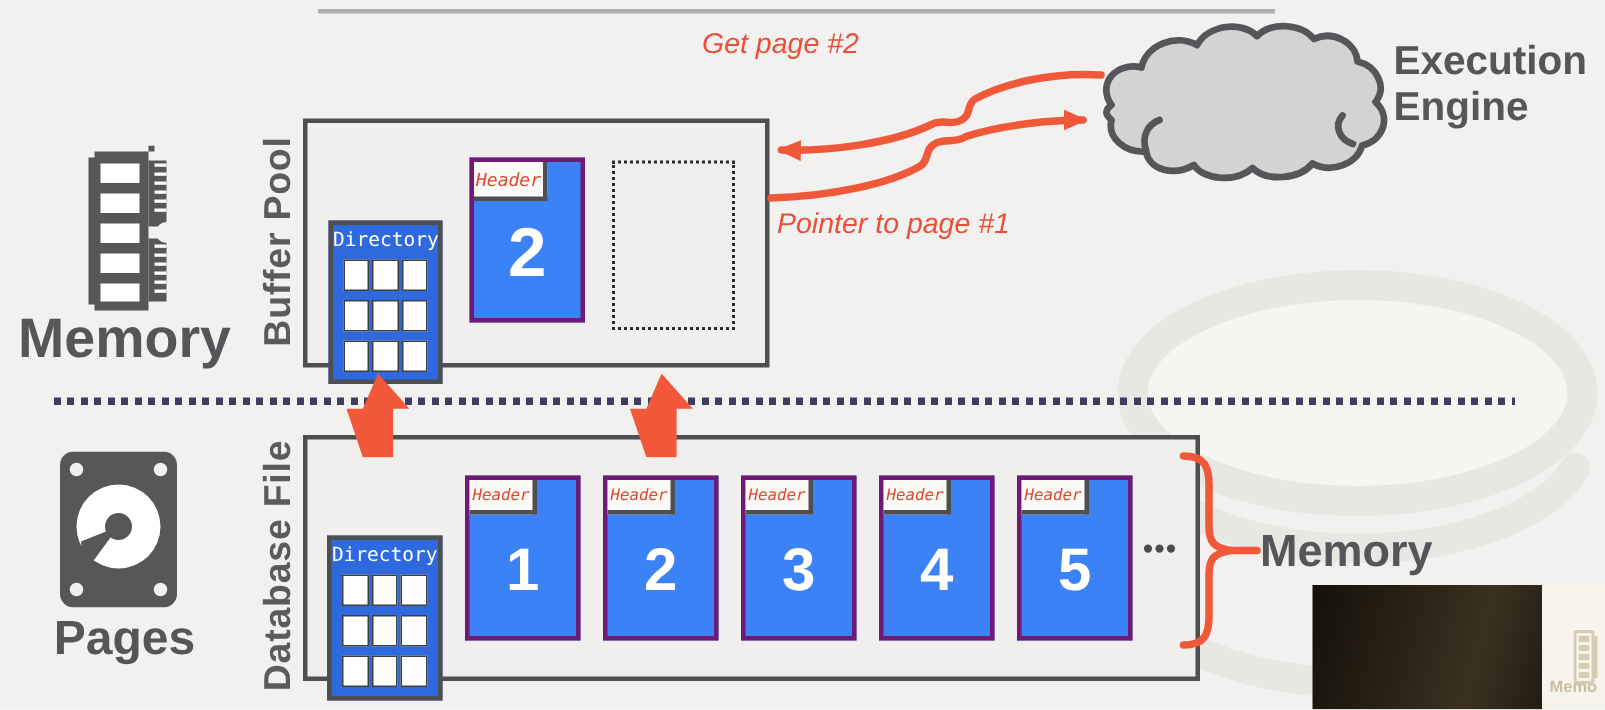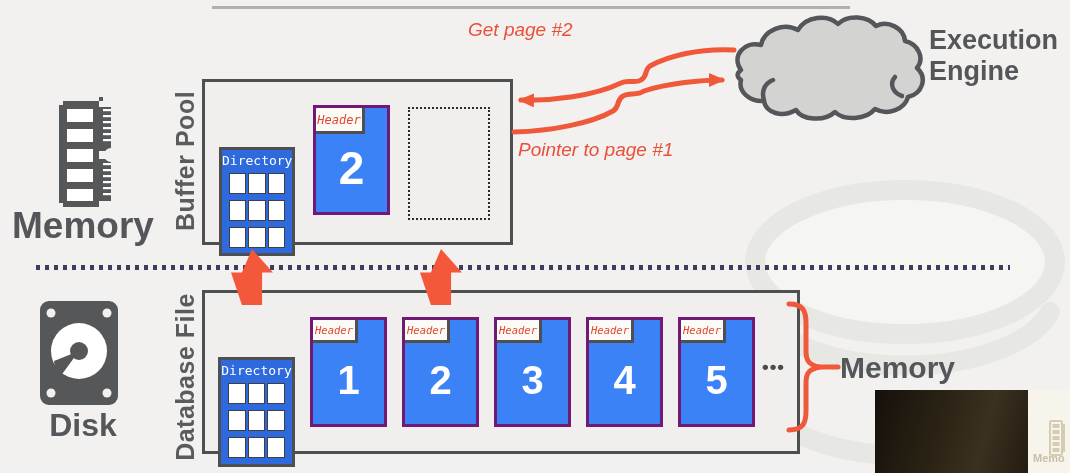--- a/index.html
+++ b/index.html
@@ -154,21 +154,21 @@
   <svg id="disk-icon" class="abs" width="78" height="104" viewBox="0 0 78 104">
     <rect x="0" y="0" width="78" height="104" rx="9" fill="#565758"></rect>
     <circle cx="11" cy="12" r="4.5" fill="#f2f1ef"></circle>
     <circle cx="67" cy="12" r="4.5" fill="#f2f1ef"></circle>
     <circle cx="11" cy="92" r="4.5" fill="#f2f1ef"></circle>
     <circle cx="67" cy="92" r="4.5" fill="#f2f1ef"></circle>
     <circle cx="39" cy="50" r="28" fill="#fff"></circle>
     <path d="M 39,50 L 20,76 A 28,28 0 0 1 14,60 Z" fill="#565758"></path>
     <circle cx="39" cy="50" r="9" fill="#565758"></circle>
   </svg>
-  <div id="disk-label" class="abs">Disk</div>
+  <div id="disk-label" class="abs">Pages</div>
 
   <div id="divider" class="abs"></div>
 
   <div id="bp-label" class="abs vlabel">Buffer Pool</div>
   <div id="buffer-pool-box" class="abs frame-box"></div>
 
   <div class="abs directory" style="left:219px; top:107px; width:70px; height:103px;">
     <div class="dtitle">Directory</div>
     <div class="dgrid">
       <div></div>

